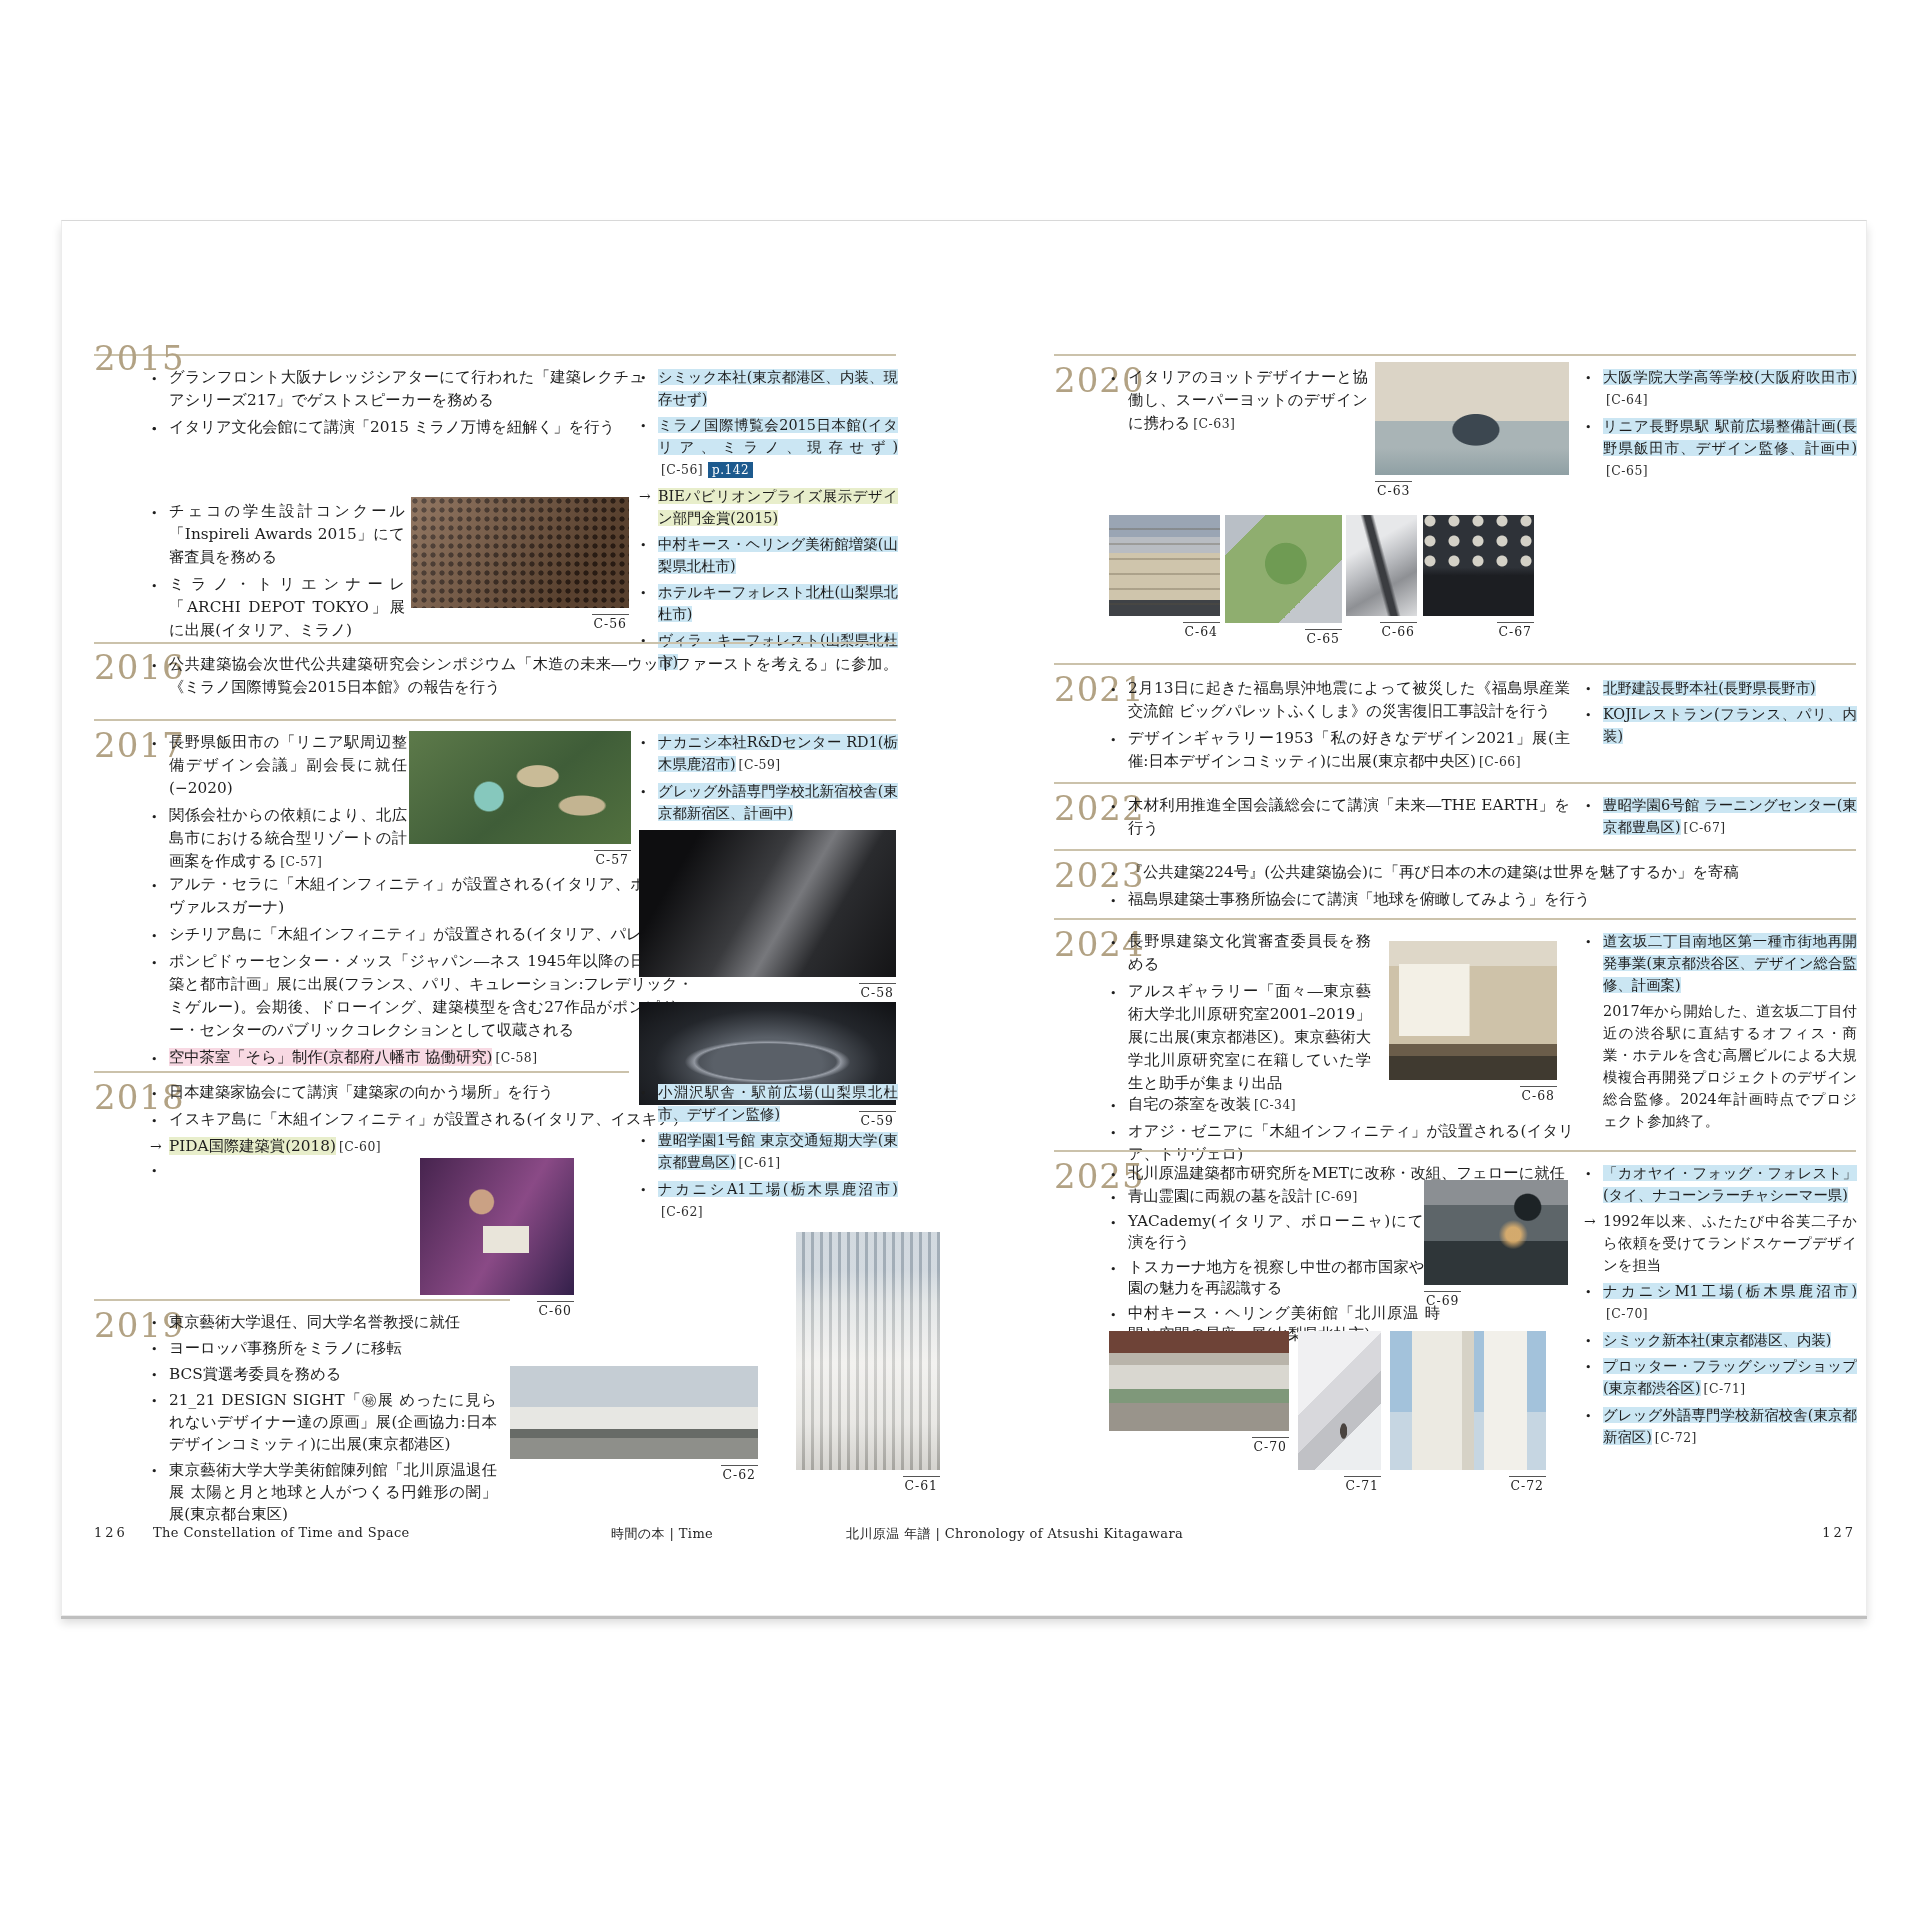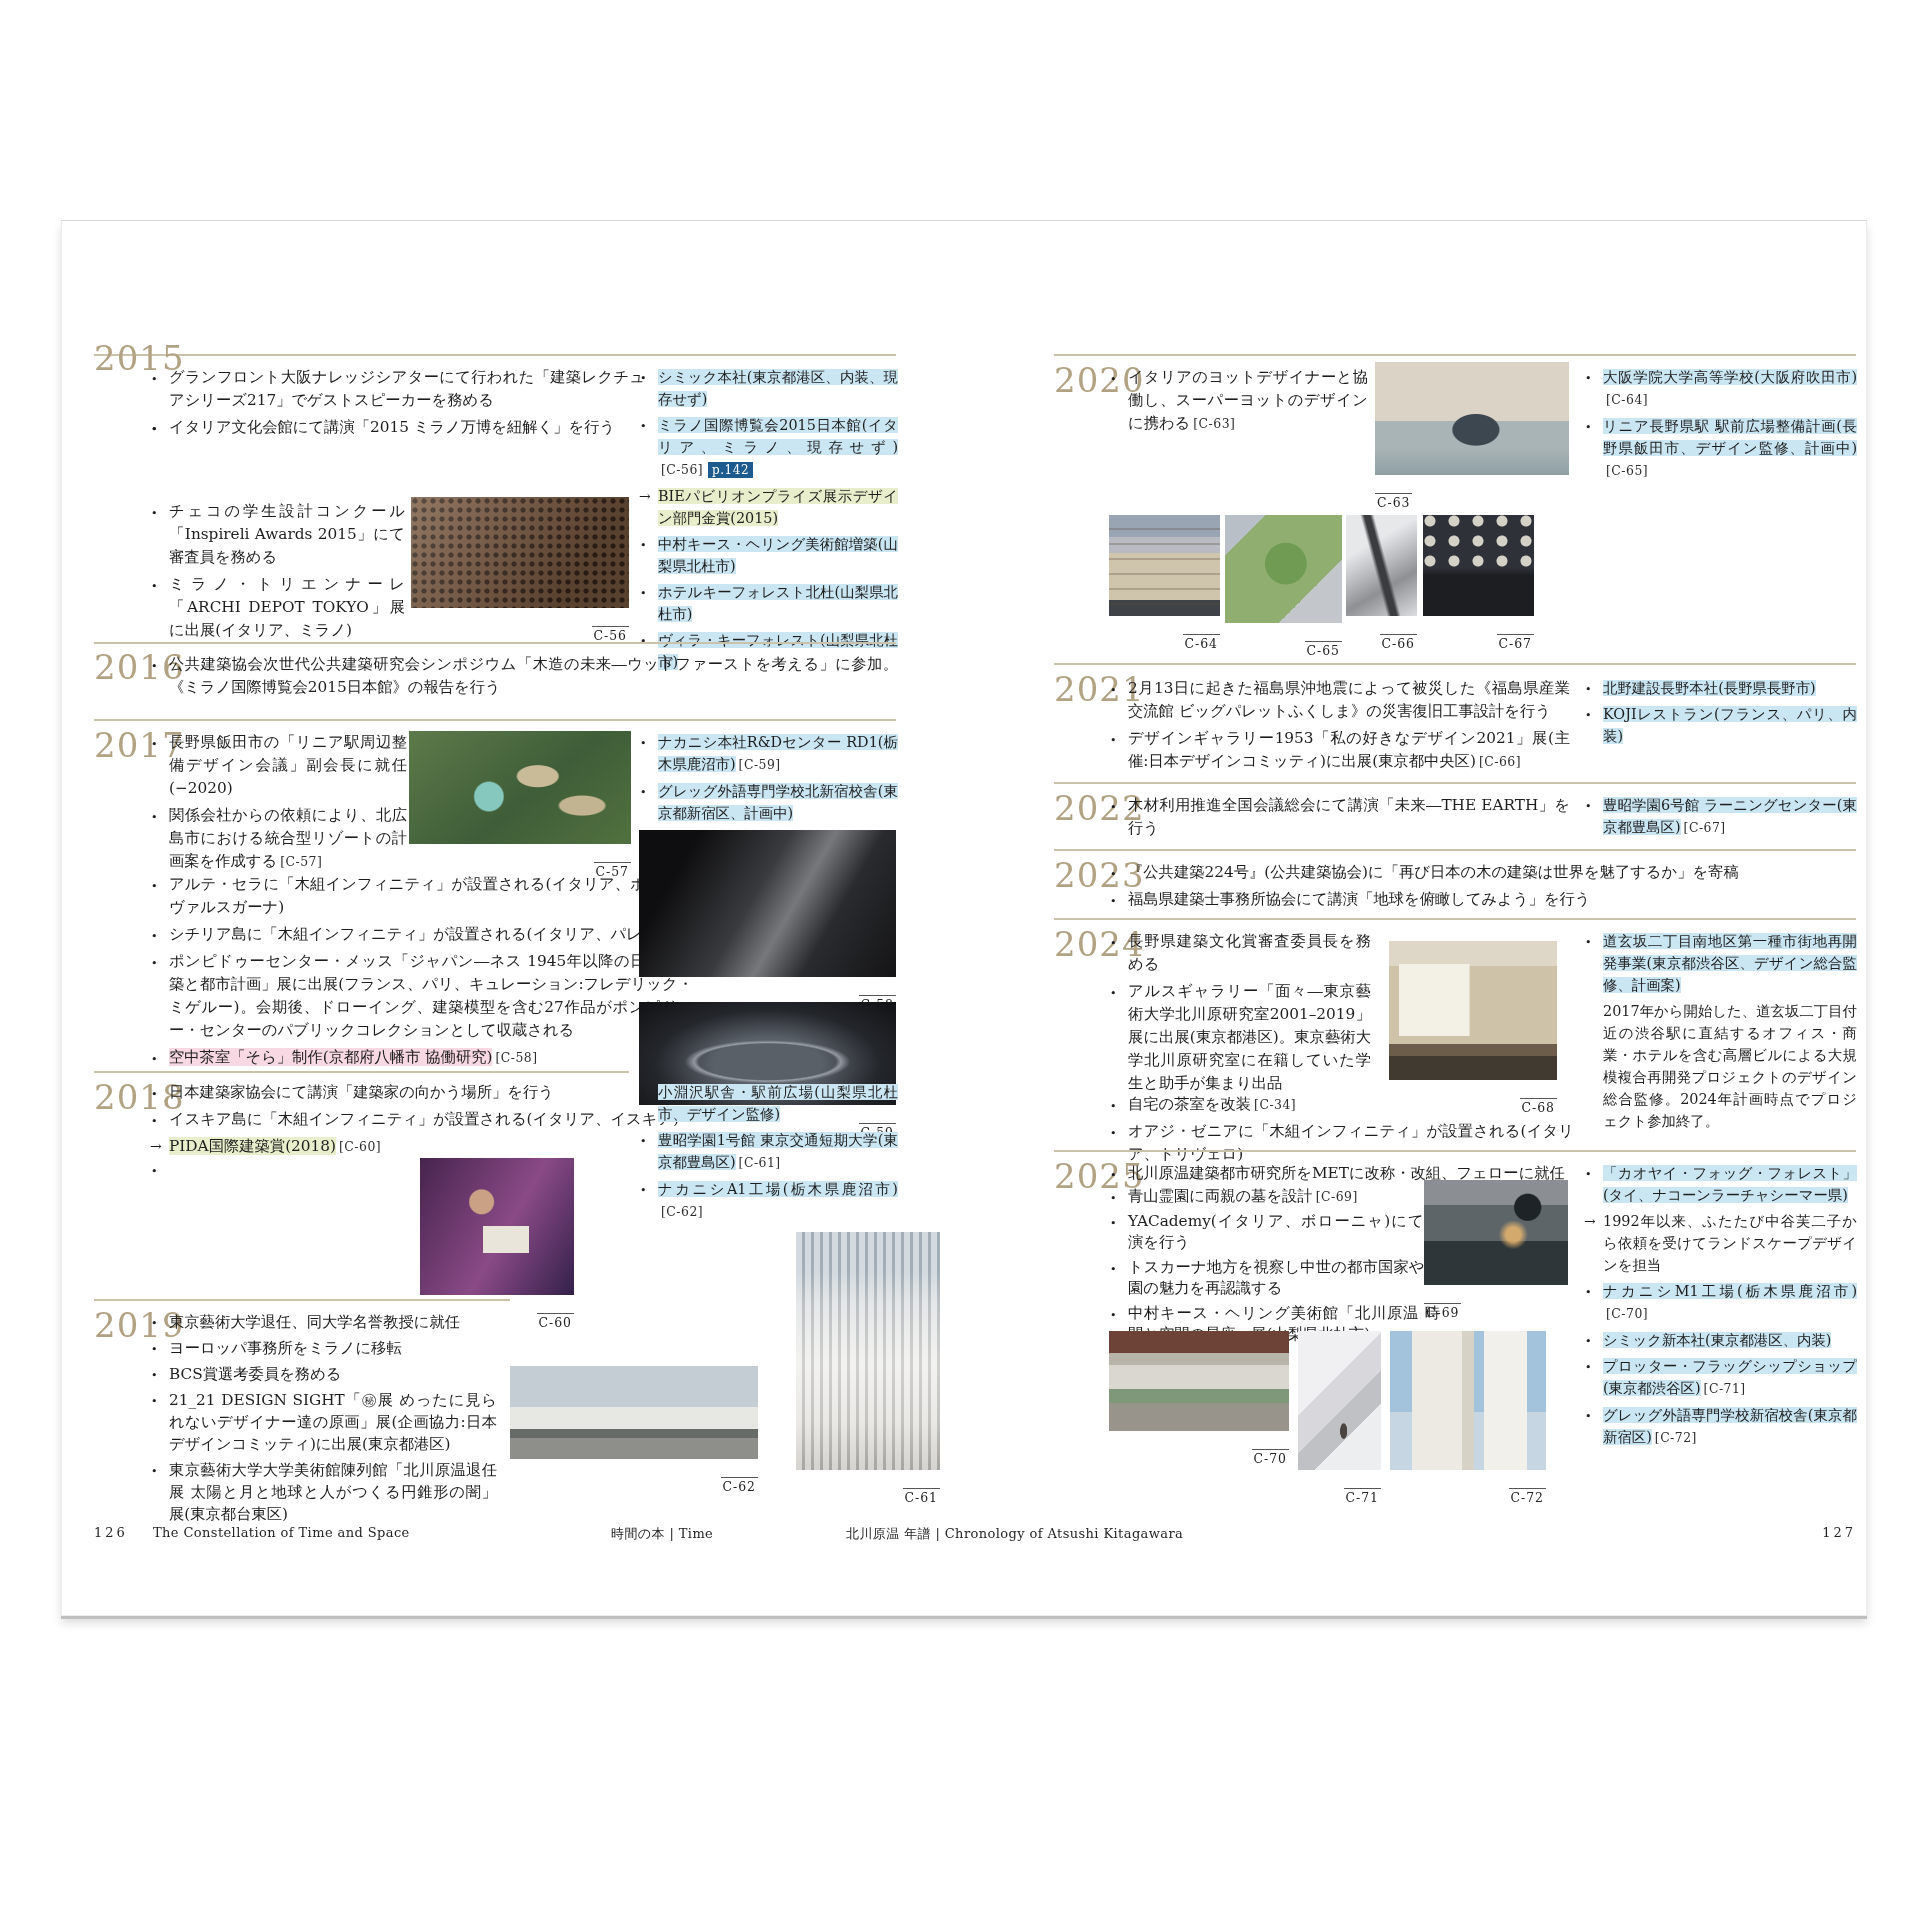--- a/index.html
+++ b/index.html
@@ -23,21 +23,21 @@
   .li .mk{position:absolute;left:1px;top:2px;font-size:11px;}
   .li .mk.arrow{left:0;top:0;font-size:14px;}
   .seg.blue{background:#cbe6f3;}
   .seg.green{background:#e8eecb;}
   .seg.pink{background:#f8d9e3;}
   .seg.navy{background:#1d5a8e;color:#fff;font-size:12px;padding:1px 4px;margin-left:5px;letter-spacing:0.5px;white-space:nowrap;}
   .seg.ref{font-size:12.4px;letter-spacing:0.5px;padding-left:3px;color:#2e2e2e;white-space:nowrap;}
   .photo{position:absolute;}
   .photo .img{position:absolute;left:0;top:0;width:100%;height:100%;}
   .cap{
-    position:absolute;top:100%;margin-top:18px;font-size:12.4px;letter-spacing:1px;color:#222;
+    position:absolute;top:100%;margin-top:6px;font-size:12.4px;letter-spacing:1px;color:#222;
     border-top:1.5px solid #555;padding:3px 2px 0 2px;line-height:1;white-space:nowrap;
   }
   .cap.r{right:0;} .cap.l{left:0;}
   .footer{position:absolute;font-size:13px;letter-spacing:0.4px;color:#242424;}
   .footer.num{letter-spacing:3px;}
   .footer.ralign{text-align:right;}
 
   
   .img-c56{background-color:#7b5a41;background-image:
     linear-gradient(125deg,rgba(255,255,255,.18),rgba(0,0,0,.28) 75%),

